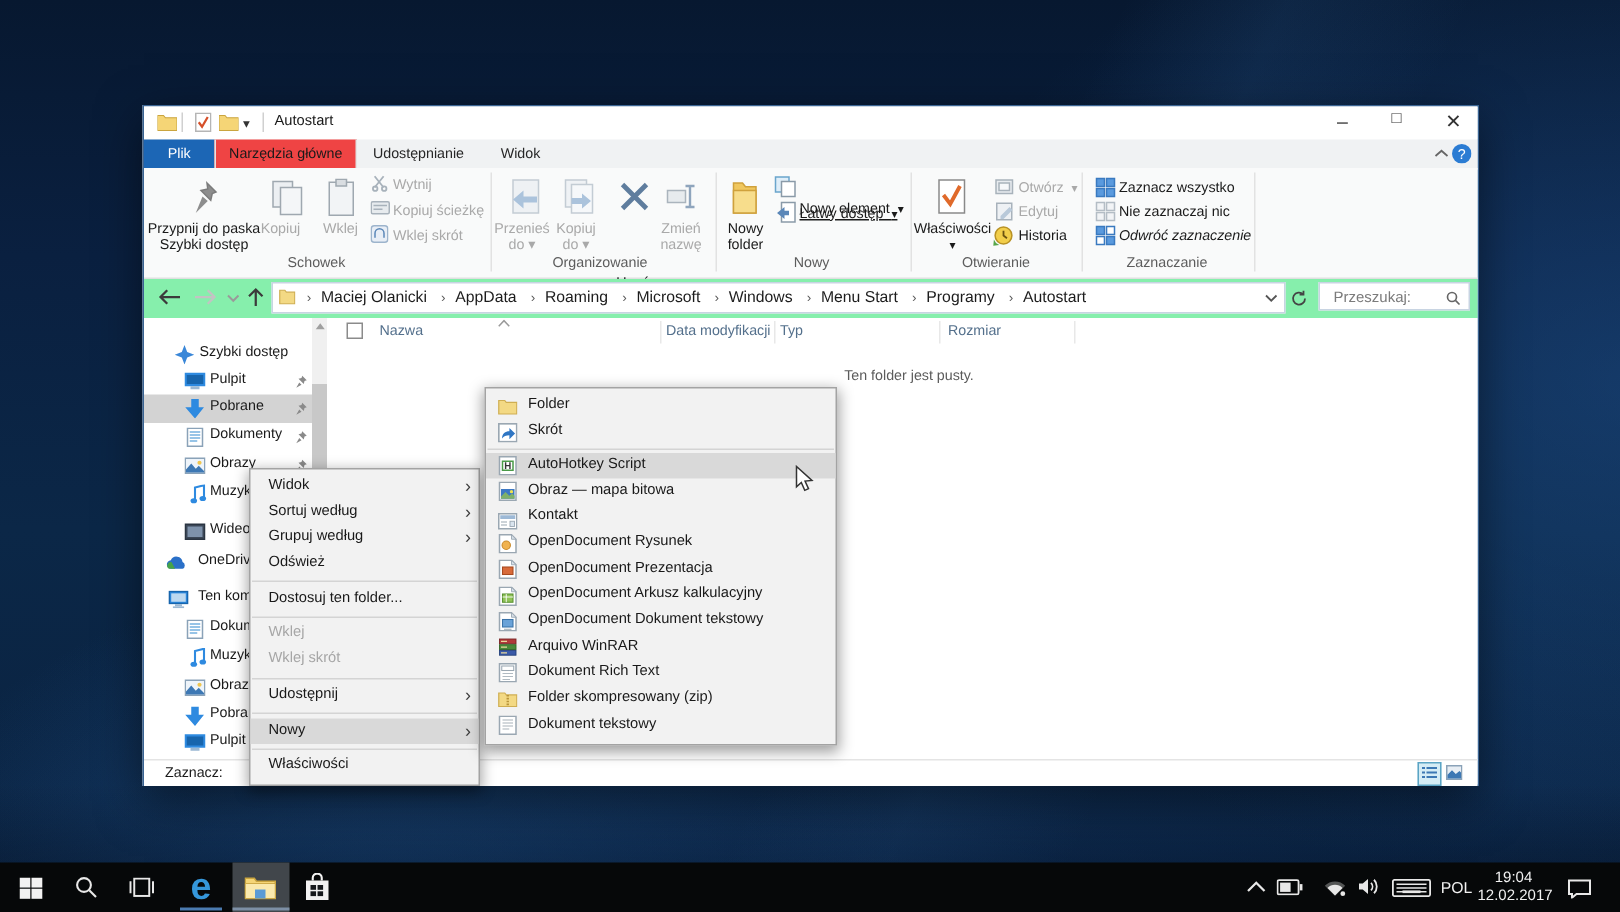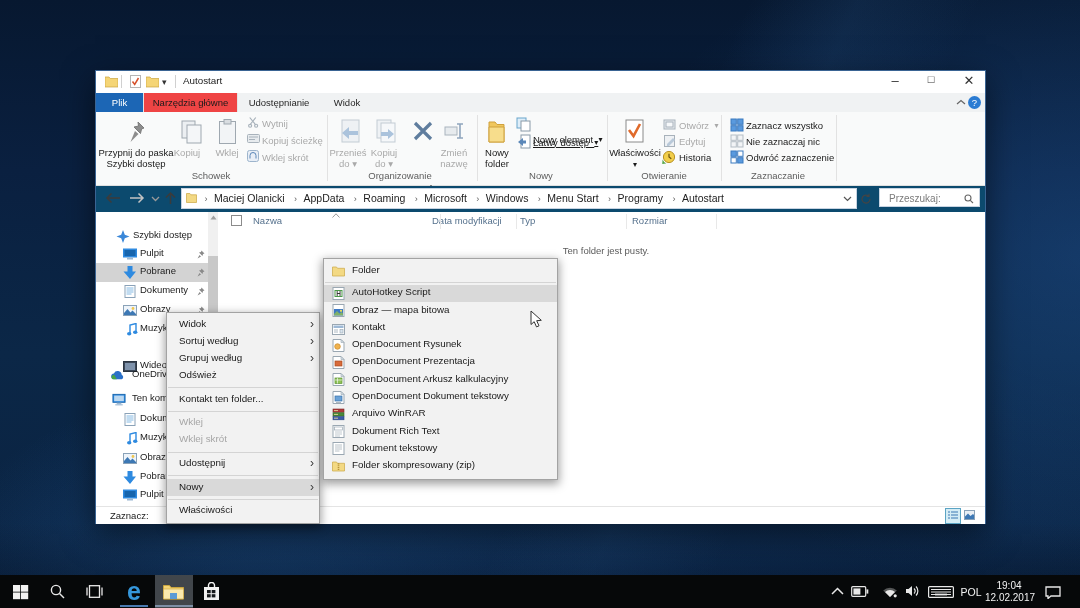--- a/index.html
+++ b/index.html
@@ -18,21 +18,21 @@
 
 #titlebar{position:absolute;left:0;top:0;width:100%;height:22px;background:#fff;}
 #tabrow{position:absolute;left:0;top:22px;width:100%;height:19px;background:#f0f2f3;border-bottom:1px solid #e4e4e4;}
 .tab{position:absolute;top:0;height:19px;line-height:19px;font-size:9.5px;color:#262626;text-align:center;}
 #ribbon{position:absolute;left:0;top:41px;width:100%;height:73px;background:#f9fafa;border-bottom:1px solid #e0e0e0;}
 .glabel{position:absolute;font-size:9.5px;color:#5d5d5d;text-align:center;top:58px;width:120px;}
 .gsep{position:absolute;top:3px;height:66px;width:1px;background:#e2e2e2;}
 .biglab{position:absolute;font-size:9.5px;line-height:10.5px;text-align:center;color:#1a1a1a;}
 .smallrow{position:absolute;font-size:9.5px;color:#1a1a1a;height:16px;display:flex;align-items:center;}
 .gray{color:#a9a9a9;}
-#addrrow{position:absolute;left:0;top:115px;width:100%;height:26px;background:#0c4a6e;}
+#addrrow{position:absolute;left:0;top:115px;width:100%;height:26px;background:#86efac;}
 #addrbox{position:absolute;left:85px;top:2px;width:674px;height:19px;border:1px solid #c8d4e2;background:#fff;}
 #searchbox{position:absolute;left:783px;top:2px;width:101px;height:19px;border:1px solid #c8d4e2;background:#fff;
 font-size:10px;color:#7b7b7b;line-height:19px;padding-left:9px;box-sizing:border-box;}
 .bc{display:inline-block;width:16px;text-align:center;color:#5a5a5a;font-size:9px;}
 .crumb{font-size:10.5px;color:#1c1c1c;}
 #main{position:absolute;left:0;top:141px;width:100%;height:294px;background:#fff;}
 #nav{position:absolute;left:0;top:0;width:112px;height:294px;}
 .nitem{position:absolute;left:0;width:112px;height:19px;font-size:9.5px;color:#1a1a1a;}
 .nitem .txt{position:absolute;left:44px;top:2px;white-space:nowrap;}
 .nitem .ic{position:absolute;left:27px;top:3px;width:14px;height:13px;}
@@ -206,21 +206,21 @@
       </svg>
  <div class="smallrow" style="left:650px;top:21px;">Nie zaznaczaj nic</div>
  <svg class="abs" style="left:634px;top:38px" width="14" height="14" viewBox="0 0 14 14">
         <g stroke="#3a7ac0">
           <rect x="1" y="1" width="5.3" height="5.3" fill="#5a9ade"></rect>
           <rect x="7.7" y="1" width="5.3" height="5.3" fill="#fff"></rect>
           <rect x="1" y="7.7" width="5.3" height="5.3" fill="#fff"></rect>
           <rect x="7.7" y="7.7" width="5.3" height="5.3" fill="#5a9ade"></rect>
         </g>
       </svg>
- <div class="smallrow" style="left:650px;top:37px;">Odwróć zaznaczenie</div>
+ <div class="smallrow" style="left:650px;top:37px;font-style:italic;">Odwróć zaznaczenie</div>
  <div class="glabel" style="left:622px;">Zaznaczanie</div>
  <div class="gsep" style="left:740px"></div>
 </div>
 <div id="addrrow">
  <svg class="abs" style="left:9px;top:6px" width="16" height="12" viewBox="0 0 16 12">
         <path d="M15 6H2M6.5 1.5L2 6l4.5 4.5" stroke="#3b3b3b" stroke-width="1.5" fill="none"></path>
       </svg>
  <svg class="abs" style="left:33px;top:6px" width="16" height="12" viewBox="0 0 16 12">
         <path d="M1 6h13M9.5 1.5L14 6l-4.5 4.5" stroke="#c3c3c3" stroke-width="1.5" fill="none"></path>
       </svg>
@@ -308,21 +308,21 @@
           </svg>
         </div>
   <div class="nitem" style="top:108px">
    <svg class="ic" style="left:29px" width="10" height="13" viewBox="0 0 10 13">
             <path d="M3 10.5V2l6-1.5V9" stroke="#2e8ae0" stroke-width="1.4" fill="none"></path>
             <ellipse cx="2.2" cy="10.8" rx="2.2" ry="1.7" fill="#2e8ae0"></ellipse>
             <ellipse cx="8.2" cy="9.3" rx="2.2" ry="1.7" fill="#2e8ae0"></ellipse>
           </svg>
    <span class="txt">Muzyka</span>
         </div>
-  <div class="nitem" style="top:145px">
+  <div class="nitem" style="top:133px">
    <svg class="ic" width="14" height="11" viewBox="0 0 14 11">
             <rect x=".5" y=".5" width="13" height="10" fill="#3b4757" stroke="#2b3542"></rect>
             <rect x="2" y="2" width="10" height="7" fill="#7e92ab"></rect>
           </svg>
    <span class="txt">Wideo</span>
         </div>
   <div class="nitem" style="top:153.5px">
    <svg class="ic" style="left:15px" width="17" height="11" viewBox="0 0 17 11">
             <path d="M4 10a3.5 3.5 0 01-.5-7A5 5 0 0113 4.5 3 3 0 0113 10z" fill="#2a70c8"></path>
             <path d="M2 10a3 3 0 012-5.5l3 5.5z" fill="#47a348"></path>
@@ -381,21 +381,21 @@
           <path d="M.5 4.5L3.5.5l3 4z" fill="#a0a0a0"></path>
         </svg>
   <div class="abs" style="left:0;top:44px;width:10px;height:60px;background:#c8c8c8"></div>
  </div>
  <div id="hdr">
   <div class="abs" style="left:12px;top:3px;width:9px;height:9px;border:1px solid #8b8b8b;background:#fff"></div>
   <div class="abs" style="left:34px;top:3px">Nazwa</div>
   <svg class="abs" style="left:113px;top:1px" width="8" height="5" viewBox="0 0 8 5">
           <path d="M.5 4.5L4 .8 7.5 4.5" stroke="#9a9a9a" fill="none"></path>
         </svg>
-  <div class="abs" style="left:213px;top:3px">Data modyfikacji</div>
+  <div class="abs" style="left:225px;top:3px">Data modyfikacji</div>
   <div class="abs" style="left:301px;top:3px">Typ</div>
   <div class="abs" style="left:413px;top:3px">Rozmiar</div>
   <div class="abs" style="left:221px;top:2px;width:1px;height:15px;background:#e8e8e8"></div>
   <div class="abs" style="left:297px;top:2px;width:1px;height:15px;background:#e8e8e8"></div>
   <div class="abs" style="left:407px;top:2px;width:1px;height:15px;background:#e8e8e8"></div>
   <div class="abs" style="left:497px;top:2px;width:1px;height:15px;background:#e8e8e8"></div>
  </div>
  <div class="abs" style="left:420px;top:32.5px;width:180px;text-align:center;font-size:9.5px;color:#5b5b5b">Ten folder jest pusty.</div>
 </div>
 <div id="statusbar">
@@ -424,21 +424,21 @@
     </div>
  <div class="mi">
       <span class="lbl">Grupuj według</span>
       <span class="arr">›</span>
     </div>
  <div class="mi">
       <span class="lbl">Odśwież</span>
     </div>
  <div class="msep"></div>
  <div class="mi">
-      <span class="lbl">Kontakt ten folder...</span>
+      <span class="lbl">Dostosuj ten folder...</span>
     </div>
  <div class="msep"></div>
  <div class="mi">
       <span class="lbl" style="color:#a6a6a6">Wklej</span>
     </div>
  <div class="mi">
       <span class="lbl" style="color:#a6a6a6">Wklej skrót</span>
     </div>
  <div class="msep"></div>
  <div class="mi">
@@ -454,20 +454,27 @@
  <div class="mi">
       <span class="lbl">Właściwości</span>
     </div>
 </div>
 <div class="menu" id="sub" style="left:323px;top:258px;width:233px;padding:3.5px 0;">
  <div class="si">
       <svg class="ic" width="13" height="12" viewBox="0 0 13 12">
         <path d="M.5 1.5h4l1 1.3h7v7.7H.5z" fill="#f3d984" stroke="#cfae52" stroke-width=".8"></path>
       </svg>
       <span class="lbl">Folder</span>
+    </div>
+ <div class="si">
+      <svg class="ic" width="12" height="12" viewBox="0 0 12 12">
+        <rect x=".5" y=".5" width="11" height="11" fill="#fff" stroke="#9aa7b2"></rect>
+        <path d="M2.5 9.5c0-3 2-4.5 4.5-4.5V3l3.5 3.5L7 10V7.5c-2 0-3.5.7-4.5 2z" fill="#2f76c4"></path>
+      </svg>
+      <span class="lbl">Skrót</span>
     </div>
  <div class="msep"></div>
  <div class="si hil">
       <svg class="ic" width="12" height="13" viewBox="0 0 12 13">
         <rect x=".5" y=".5" width="11" height="12" fill="#fff" stroke="#9aa7b2"></rect>
         <rect x="2.5" y="3.5" width="7" height="6" fill="none" stroke="#4a9a48"></rect>
         <text x="6" y="8.8" font-size="6.5" text-anchor="middle" fill="#333" font-family="Liberation Sans" font-weight="bold">H</text>
       </svg>
       <span class="lbl">AutoHotkey Script</span>
     </div>
@@ -534,32 +541,32 @@
     </div>
  <div class="si">
       <svg class="ic" width="12" height="13" viewBox="0 0 12 13">
         <rect x=".5" y=".5" width="11" height="12" fill="#fff" stroke="#9aa7b2"></rect>
         <rect x="2" y="2" width="8" height="3" fill="none" stroke="#9aa7b2" stroke-width=".7"></rect>
         <path d="M2.5 7h7M2.5 9h7M2.5 11h5" stroke="#b0bac2" stroke-width=".8"></path>
       </svg>
       <span class="lbl">Dokument Rich Text</span>
     </div>
  <div class="si">
-      <svg class="ic" width="12" height="13" viewBox="0 0 12 13">
-        <rect x=".5" y=".5" width="11" height="12" fill="#fff" stroke="#9aa7b2"></rect>
-        <path d="M2.5 3h7M2.5 5h7M2.5 7h7M2.5 9h4.5" stroke="#a8b2ba" stroke-width=".8"></path>
-      </svg>
-      <span class="lbl">Dokument tekstowy</span>
-    </div>
- <div class="si">
       <svg class="ic" width="13" height="12" viewBox="0 0 13 12">
         <path d="M.5 1.5h4l1 1.3h7v7.7H.5z" fill="#f3d984" stroke="#cfae52" stroke-width=".8"></path>
         <path d="M6.5 2.8v7.4" stroke="#b8943a" stroke-width="1.6" stroke-dasharray="1.1 .8"></path>
       </svg>
       <span class="lbl">Folder skompresowany (zip)</span>
+    </div>
+ <div class="si">
+      <svg class="ic" width="12" height="13" viewBox="0 0 12 13">
+        <rect x=".5" y=".5" width="11" height="12" fill="#fff" stroke="#9aa7b2"></rect>
+        <path d="M2.5 3h7M2.5 5h7M2.5 7h7M2.5 9h4.5" stroke="#a8b2ba" stroke-width=".8"></path>
+      </svg>
+      <span class="lbl">Dokument tekstowy</span>
     </div>
 </div>
 <svg class="abs" style="left:530px;top:310px;z-index:60" width="13" height="19" viewBox="0 0 13 19">
     <path d="M1 1l0 13.5 3.2-2.8 2.3 5.2 2.5-1.1-2.3-5.1 4.6-.4z" fill="#fff" stroke="#333" stroke-width="1"></path>
   </svg>
 <div id="taskbar">
  <svg class="abs" style="left:13px;top:10px" width="16" height="15" viewBox="0 0 16 15">
       <g fill="#f2f2f2">
         <rect x="0" y="0" width="7.2" height="6.7"></rect>
         <rect x="8" y="0" width="7.2" height="6.7"></rect>

